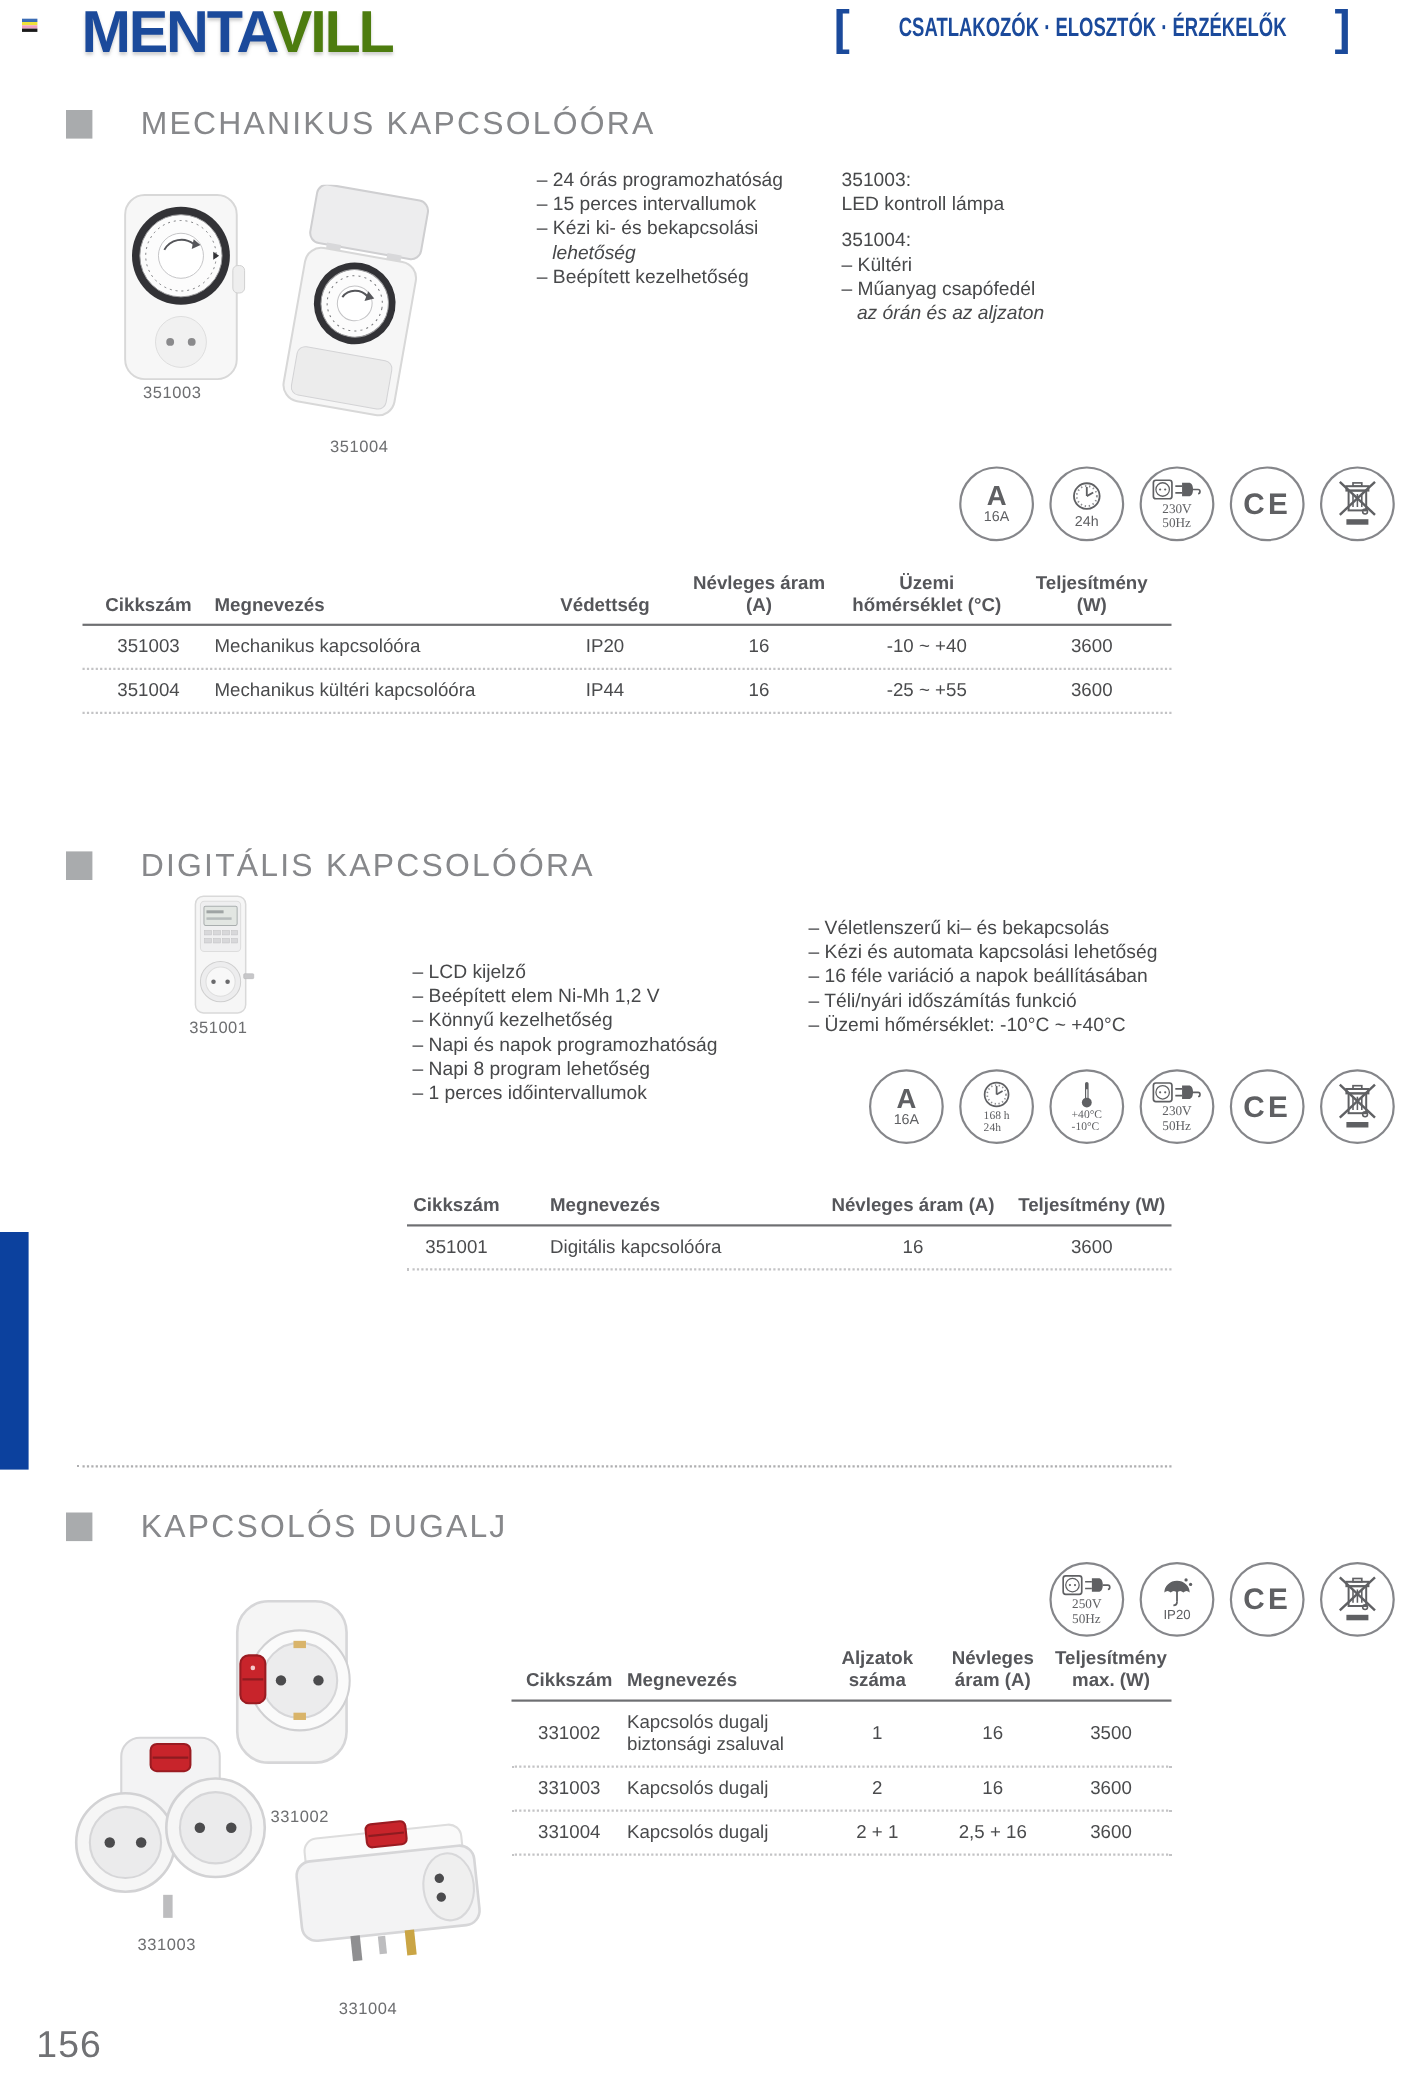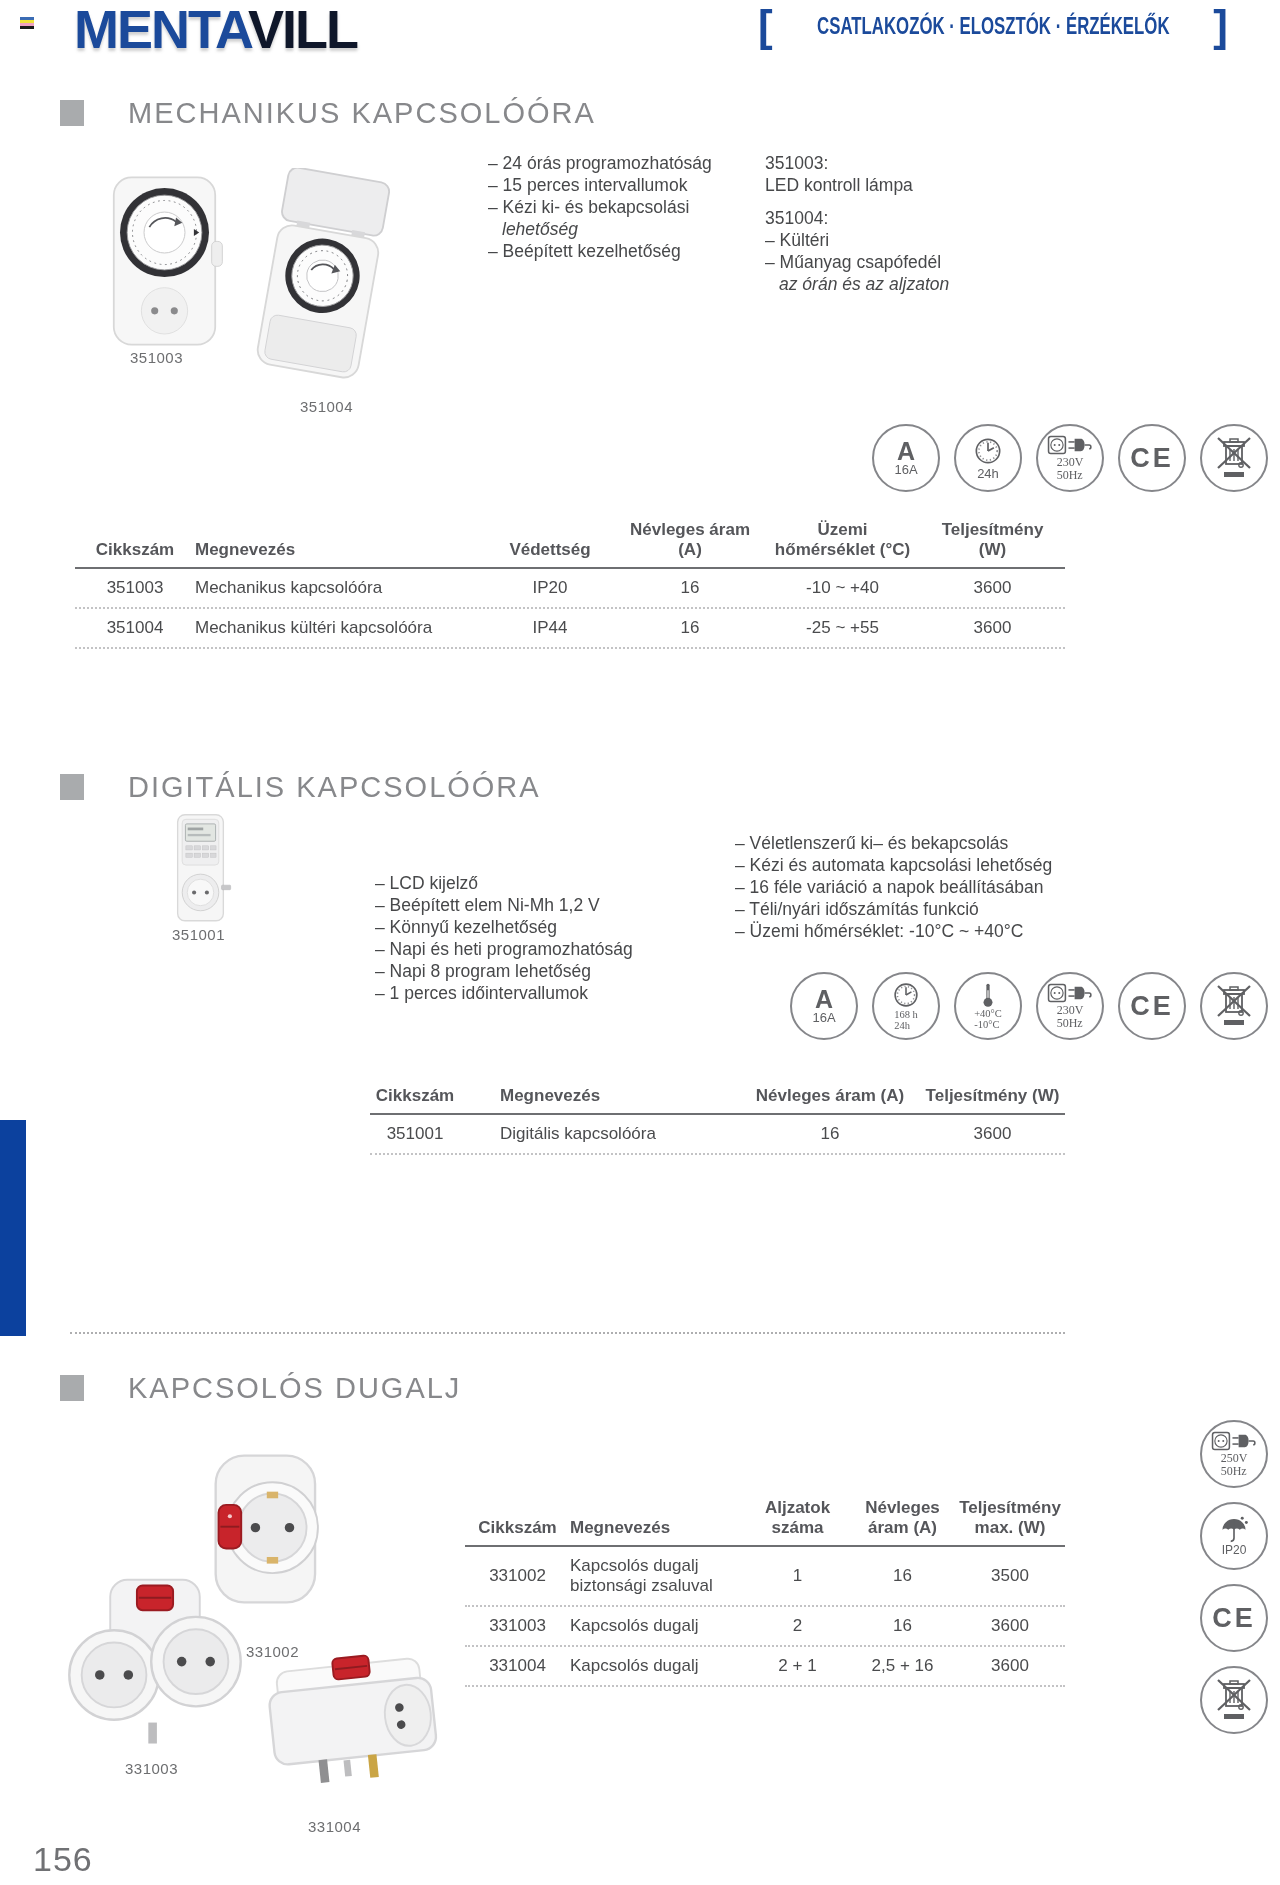--- a/index.html
+++ b/index.html
@@ -6,21 +6,21 @@
   .page{
     position:relative;width:1280px;height:1885px;background:#ffffff;overflow:hidden;
     font-family:"Liberation Sans", sans-serif;color:#48494b;
   }
   
   .regmark{position:absolute;left:20px;top:17px;width:14px;}
   .regmark div{height:3px;width:14px;}
   .logo{position:absolute;left:74px;top:0px;font-size:54px;font-weight:bold;
     letter-spacing:-2px;line-height:58px;text-shadow:0 3px 3px rgba(120,120,120,.35);}
   .logo .blue{color:#1b4a9b;}
-  .logo .red{color:#0f172a;}
+  .logo .red{color:#4d7c0f;}
   .cat{position:absolute;left:758px;top:6px;width:308px;display:flex;align-items:center;
     justify-content:space-between;color:#1b4a9b;font-weight:bold;}
   .cat .bracket{font-size:44px;line-height:40px;font-weight:bold;}
   .cat .cat-text{font-size:21px;letter-spacing:0px;white-space:nowrap;
     transform:scaleX(.8) scaleY(1.15);transform-origin:center;}
   
   .sec-square{position:absolute;width:24px;height:26px;background:#a9abad;}
   .sec-title{position:absolute;font-size:29px;letter-spacing:2px;color:#87888b;white-space:nowrap;}
   
   .features{position:absolute;font-size:17.5px;line-height:22px;color:#47484a;}
@@ -227,21 +227,21 @@
     <circle cx="66" cy="176" r="4.5" fill="#6a6a6c"></circle>
     <circle cx="94" cy="176" r="4.5" fill="#6a6a6c"></circle>
     <rect x="126" y="160" width="20" height="10" rx="2" fill="#c7c7c9" stroke="#b0b0b2"></rect>
   </svg>
   <div class="plabel" style="left:172px;top:926px;">351001</div>
 
   <div class="features" style="left:375px;top:856px;margin-top:16px;">
     <div class="feat-line">– LCD kijelző</div>
     <div class="feat-line">– Beépített elem Ni-Mh 1,2 V</div>
     <div class="feat-line">– Könnyű kezelhetőség</div>
-    <div class="feat-line">– Napi és heti programozhatóság</div>
+    <div class="feat-line">– Napi és napok programozhatóság</div>
     <div class="feat-line">– Napi 8 program lehetőség</div>
     <div class="feat-line">– 1 perces időintervallumok</div>
   </div>
 
   <div class="features" style="left:735px;top:832px;">
     <div class="feat-line">– Véletlenszerű ki– és bekapcsolás</div>
     <div class="feat-line">– Kézi és automata kapcsolási lehetőség</div>
     <div class="feat-line">– 16 féle variáció a napok beállításában</div>
     <div class="feat-line">– Téli/nyári időszámítás funkció</div>
     <div class="feat-line">– Üzemi hőmérséklet: -10°C ~ +40°C</div>
@@ -370,21 +370,21 @@
       <ellipse cx="168" cy="93" rx="24" ry="32" fill="#efefef" stroke="#d8d8da" stroke-width="2"></ellipse>
       <circle cx="160" cy="84" r="4.5" fill="#4b4b4d"></circle>
       <circle cx="160" cy="102" r="4.5" fill="#4b4b4d"></circle>
       <rect x="70" y="130" width="9" height="24" fill="#8f8f91"></rect>
       <rect x="122" y="130" width="9" height="24" fill="#caa545"></rect>
       <rect x="96" y="133" width="7" height="17" fill="#bdbdbf"></rect>
     </g>
   </svg>
   <div class="plabel" style="left:308px;top:1818px;">331004</div>
 
-  <div class="icons" style="right:12px;top:1420px;flex-direction:column;">
+  <div class="icons" style="right:12px;top:1420px;">
     <div class="ic">
       <svg width="46" height="22" viewBox="0 0 60 28">
         <rect x="2" y="3" width="22" height="22" rx="3" fill="none" stroke="#5f6063" stroke-width="2"></rect>
         <circle cx="13" cy="14" r="8" fill="none" stroke="#5f6063" stroke-width="1.5"></circle>
         <circle cx="10" cy="14" r="1.3" fill="#5f6063"></circle>
         <circle cx="16" cy="14" r="1.3" fill="#5f6063"></circle>
         <line x1="28" y1="10" x2="36" y2="10" stroke="#5f6063" stroke-width="2"></line>
         <line x1="28" y1="18" x2="36" y2="18" stroke="#5f6063" stroke-width="2"></line>
         <path d="M36,6 h8 c3,0 5,3 5,8 c0,5 -2,8 -5,8 h-8 z" fill="#5f6063"></path>
         <path d="M49,14 h6 c3,0 3,5 0,5" fill="none" stroke="#5f6063" stroke-width="2"></path>

